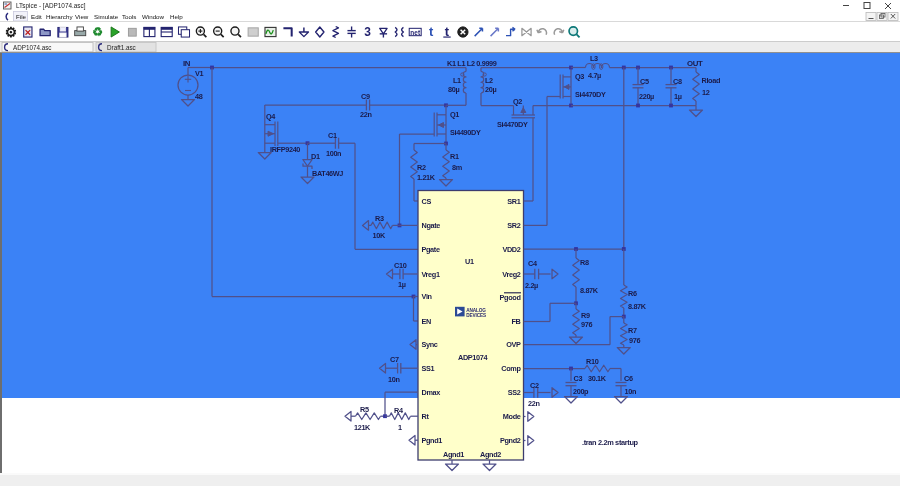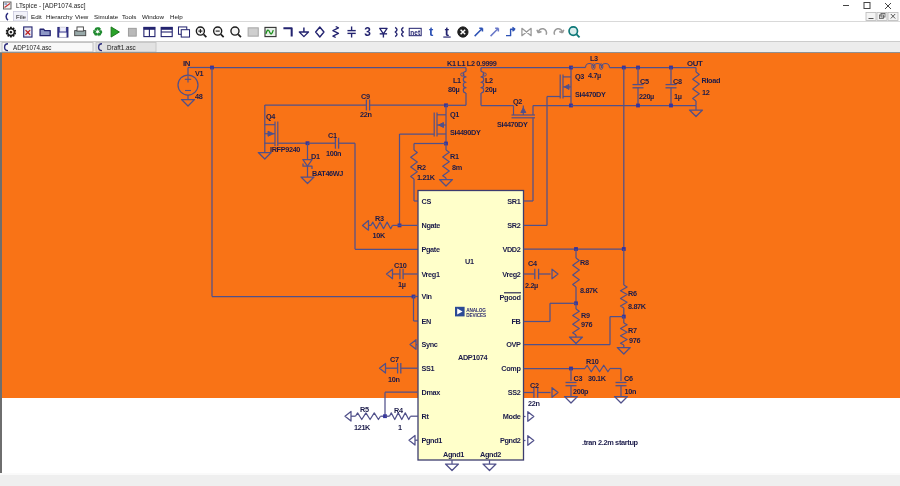--- a/index.html
+++ b/index.html
@@ -1,19 +1,19 @@
 <!DOCTYPE html>
 <html><head><meta charset="utf-8">
 <style>
 *{margin:0;padding:0;box-sizing:border-box;}
 html,body{width:900px;height:486px;overflow:hidden;background:#fff;
   font-family:"Liberation Sans",sans-serif;}
 .chrome{position:absolute;left:0;top:0;}
 .toolbar{position:absolute;left:2px;top:22px;}
-.canvas{position:absolute;left:0;top:52px;width:900px;height:346px;background:#f97316;}
+.canvas{position:absolute;left:0;top:52px;width:900px;height:346px;background:#3b82f6;}
 .edgeL{position:absolute;left:0;top:52px;width:1.5px;height:421px;background:#6e6e6e;}
 .edgeT{position:absolute;left:0;top:52px;width:900px;height:1px;background:#909090;}
 .bottom{position:absolute;left:0;top:473px;width:900px;height:13px;background:#efefef;border-top:2px solid #fafafa;}
 </style></head>
 <body>
 <svg class="chrome" width="900" height="52" viewBox="0 0 900 52" font-family="Liberation Sans,sans-serif">
 <rect x="0" y="0" width="900" height="52" stroke="none" fill="#ffffff" stroke-width="1"></rect>
 <rect x="3.5" y="2" width="7.5" height="7" stroke="#555" fill="#f2f2f2" stroke-width="0.9"></rect>
 <path d="M 4.5 7.5 L 10 3.5" stroke="#c03030" stroke-width="1.1" fill="none"></path>
 <path d="M 4.5 4 L 7 4" stroke="#3050a0" stroke-width="0.9" fill="none"></path>

